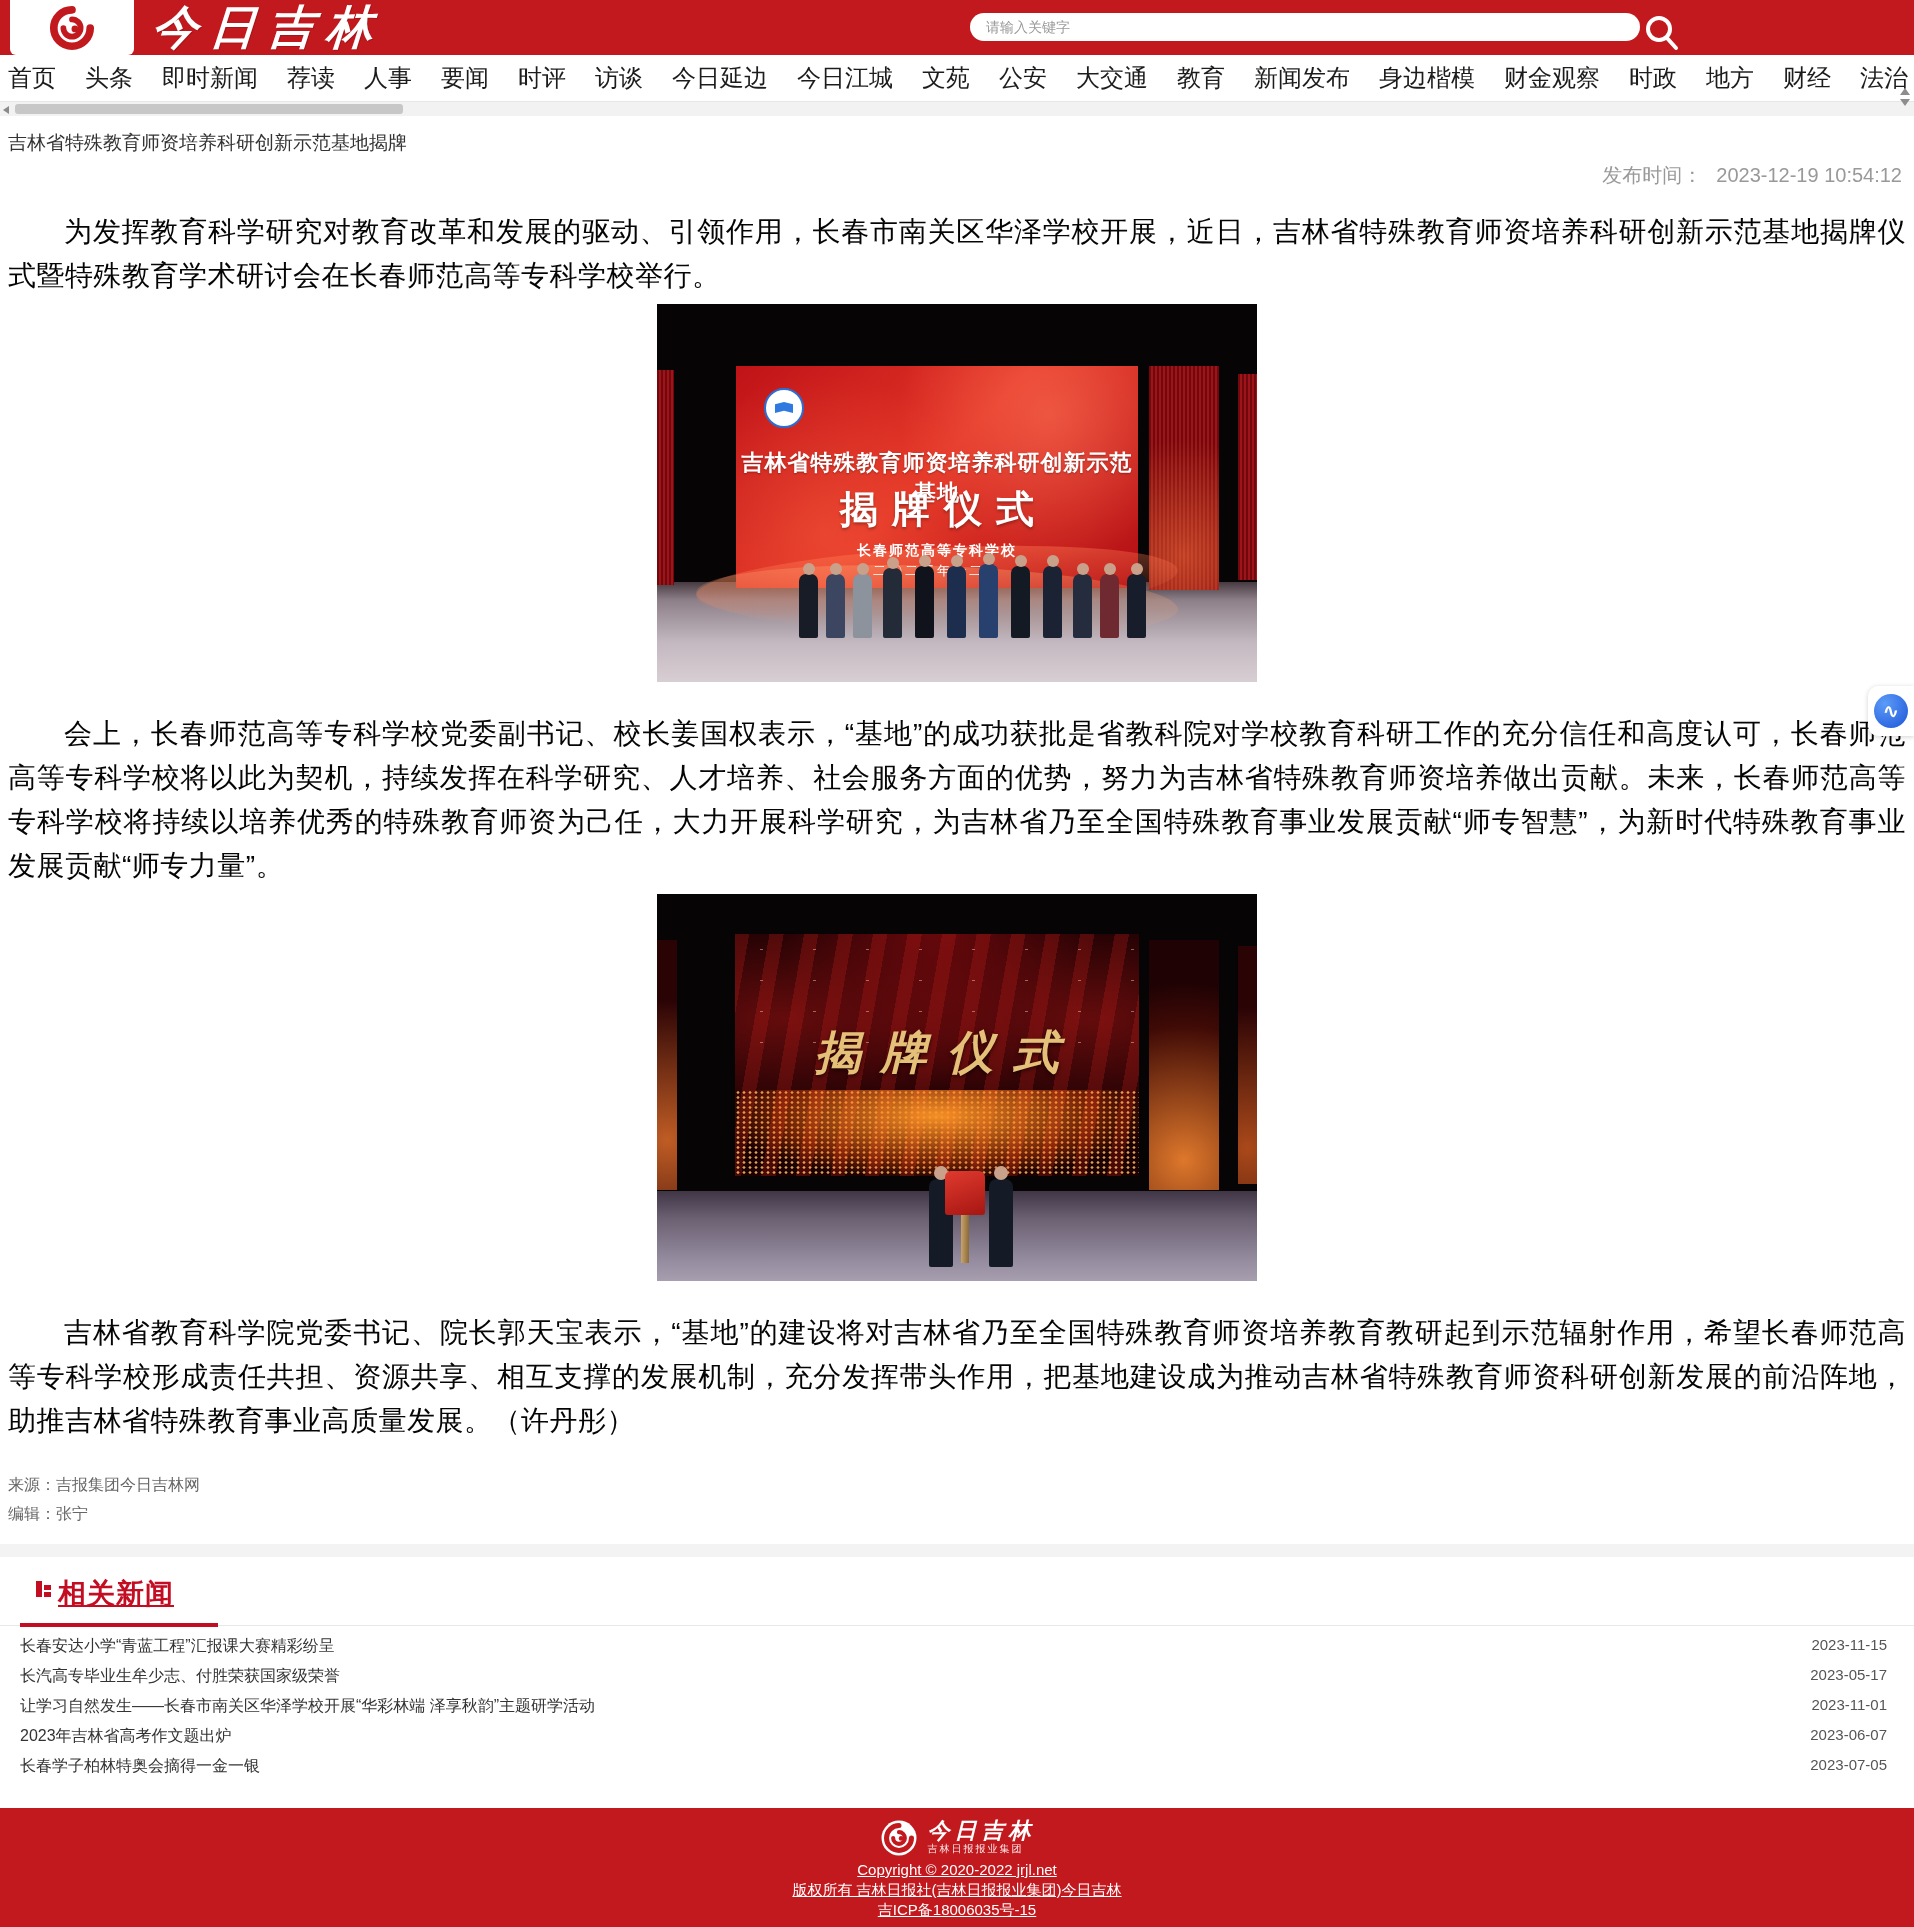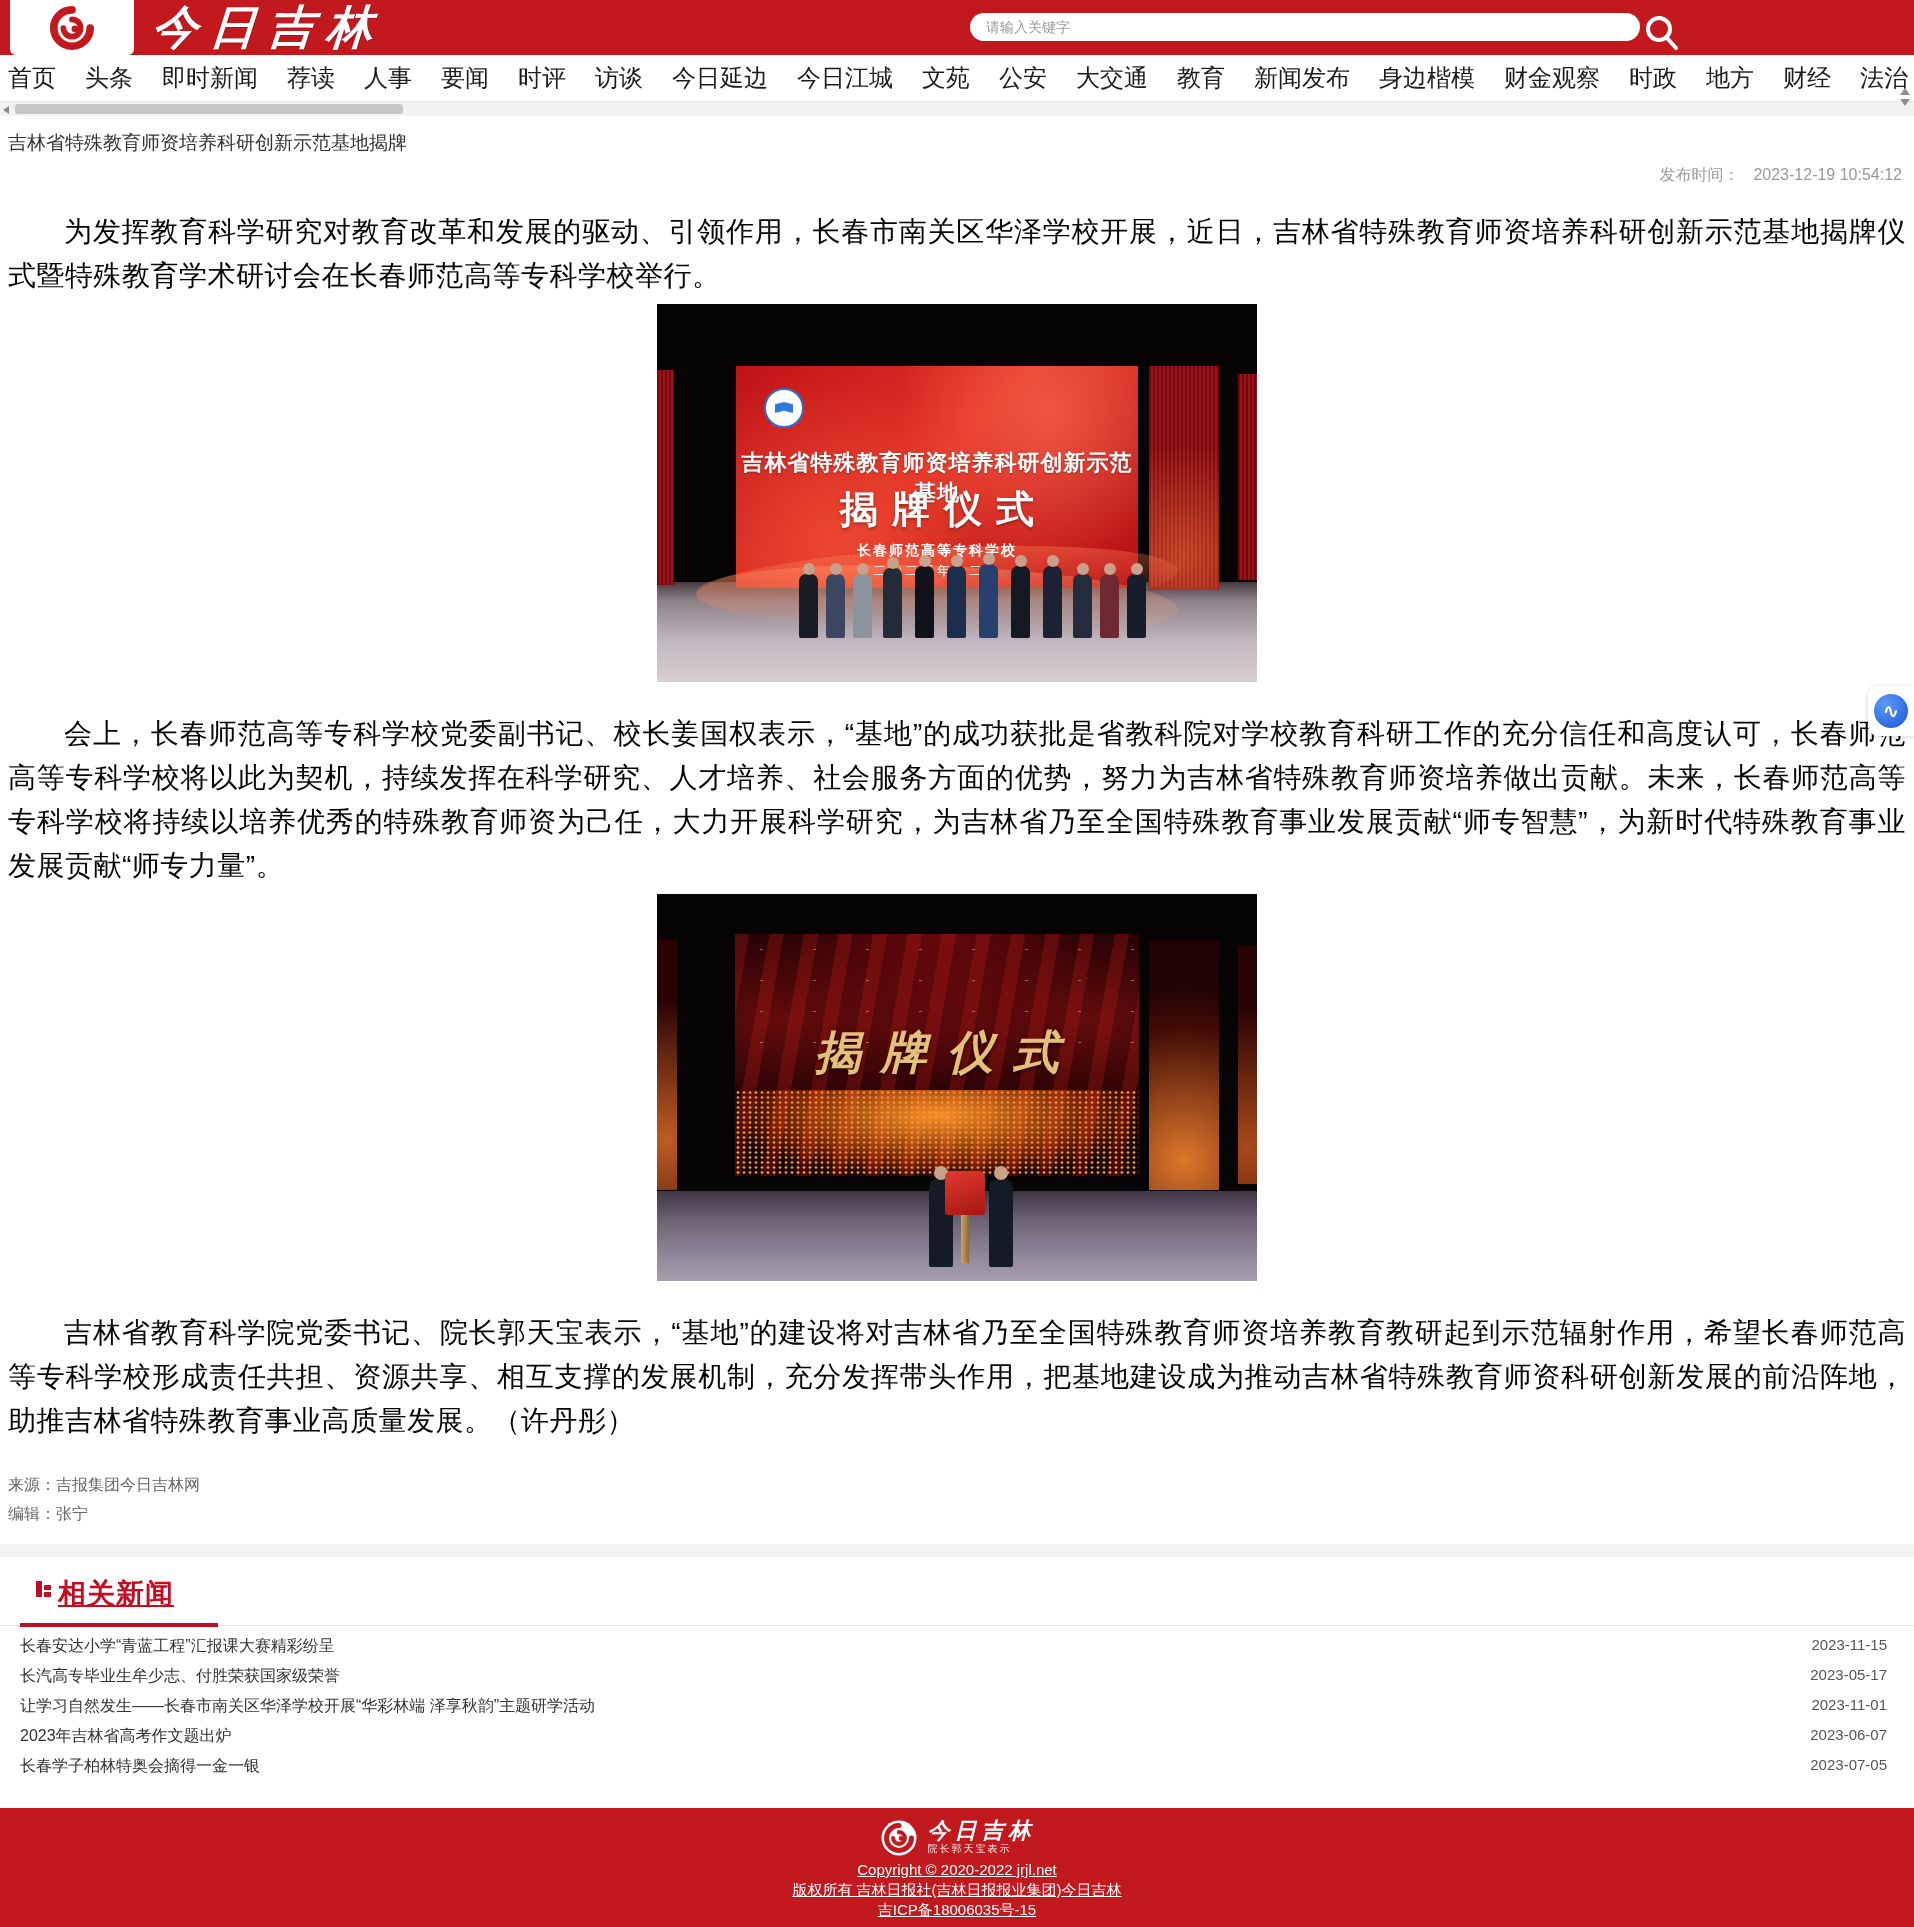--- a/index.html
+++ b/index.html
@@ -25,21 +25,21 @@
   .corner-arrows { position:absolute; right:2px; top:88px; width:12px; z-index:5; }
   .tri-up { width:0; height:0; border-left:5px solid transparent; border-right:5px solid transparent; border-bottom:7px solid #8d8d8d; margin-bottom:4px; }
   .tri-down { width:0; height:0; border-left:5px solid transparent; border-right:5px solid transparent; border-top:7px solid #8d8d8d; }
   
   .hscroll { position:relative; height:15px; background:#f2f2f2; border-top:1px solid #e6e6e6; }
   .hs-left { position:absolute; left:3px; top:4px; width:0; height:0; border-top:4px solid transparent; border-bottom:4px solid transparent; border-right:6px solid #8a8a8a; cursor:pointer; }
   .hs-thumb { position:absolute; left:15px; top:2px; width:388px; height:10px; background:#c7c7c7; border-radius:3px; cursor:grab; }
   
   main { padding:14px 8px 20px 8px; }
   .a-title { font-size:19px; font-weight:400; color:#333; line-height:26px; }
-  .pubtime { margin-top:8px; text-align:right; font-size:16px; color:#999; line-height:22px; padding-right:4px; }
+  .pubtime { margin-top:8px; text-align:right; font-size:20px; color:#999; line-height:22px; padding-right:4px; }
   .pubtime .v { margin-left:14px; }
   .para { margin-top:30px; font-size:28px; color:#050505; line-height:44px; text-align:justify; text-indent:2em; letter-spacing:.5px; }
   .para.first { margin-top:24px; }
   .src { margin-top:32px; font-size:16px; color:#666; line-height:20px; }
   .src + .src { margin-top:9px; }
   
   figure.photo { position:relative; margin:6px auto 0; background:#070405; overflow:hidden; }
   .photo1 { width:600px; height:378px; margin-top:6px; }
   .photo2 { width:600px; height:387px; margin-top:22px; }
   .floor1 { position:absolute; left:0; bottom:0; width:100%; height:100px;
@@ -287,21 +287,21 @@
 <footer>
   <div class="f-logo">
     <svg width="40" height="40" viewBox="0 0 48 48">
       <circle cx="24" cy="24" r="21" fill="#fff"></circle>
       <path d="M24 9 A15 15 0 1 0 39 24" stroke="#c2191f" stroke-width="6" fill="none" stroke-linecap="round"></path>
       <path d="M24 17 A7 7 0 1 1 17 24" stroke="#c2191f" stroke-width="5" fill="none" stroke-linecap="round"></path>
       <circle cx="26.5" cy="24.5" r="2.8" fill="#c2191f"></circle>
     </svg>
     <div class="f-txt">
       <div class="f-name">今日吉林</div>
-      <div class="f-sub">院长郭天宝表示</div>
+      <div class="f-sub">吉林日报报业集团</div>
     </div>
   </div>
   <p>Copyright © 2020-2022 jrjl.net</p>
   <p>版权所有 吉林日报社(吉林日报报业集团)今日吉林</p>
   <p>吉ICP备18006035号-15</p>
 </footer>
 
 <div class="share-float">
   <span class="share-ball">∿</span>
 </div>

